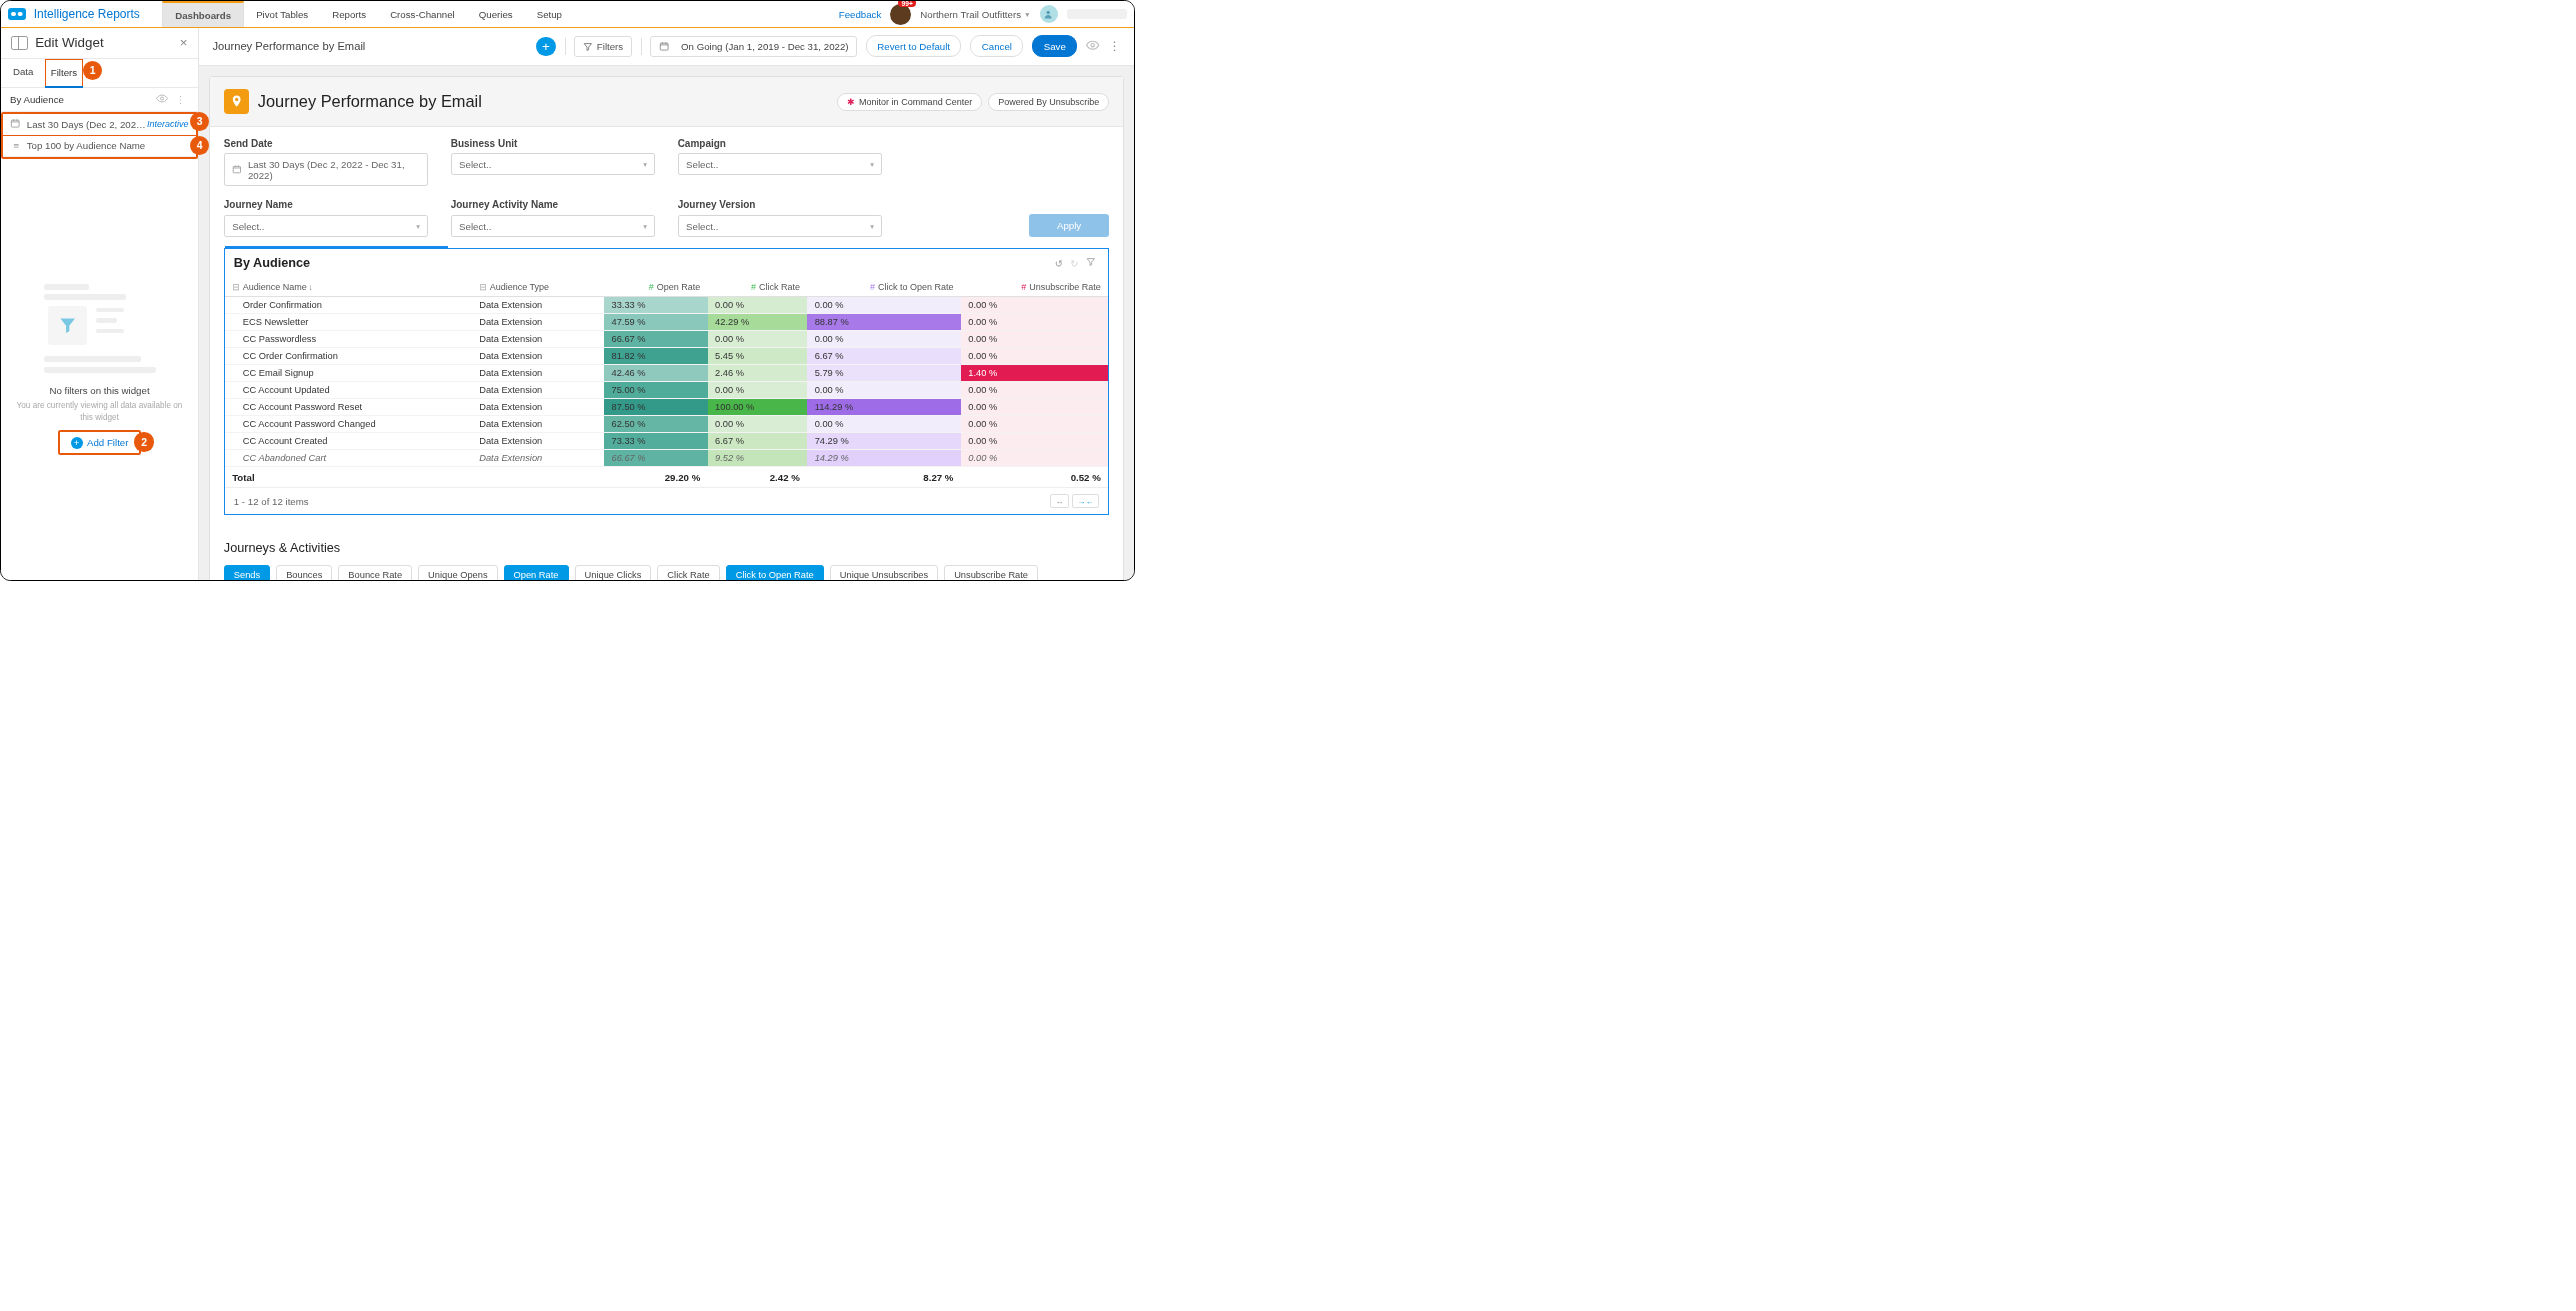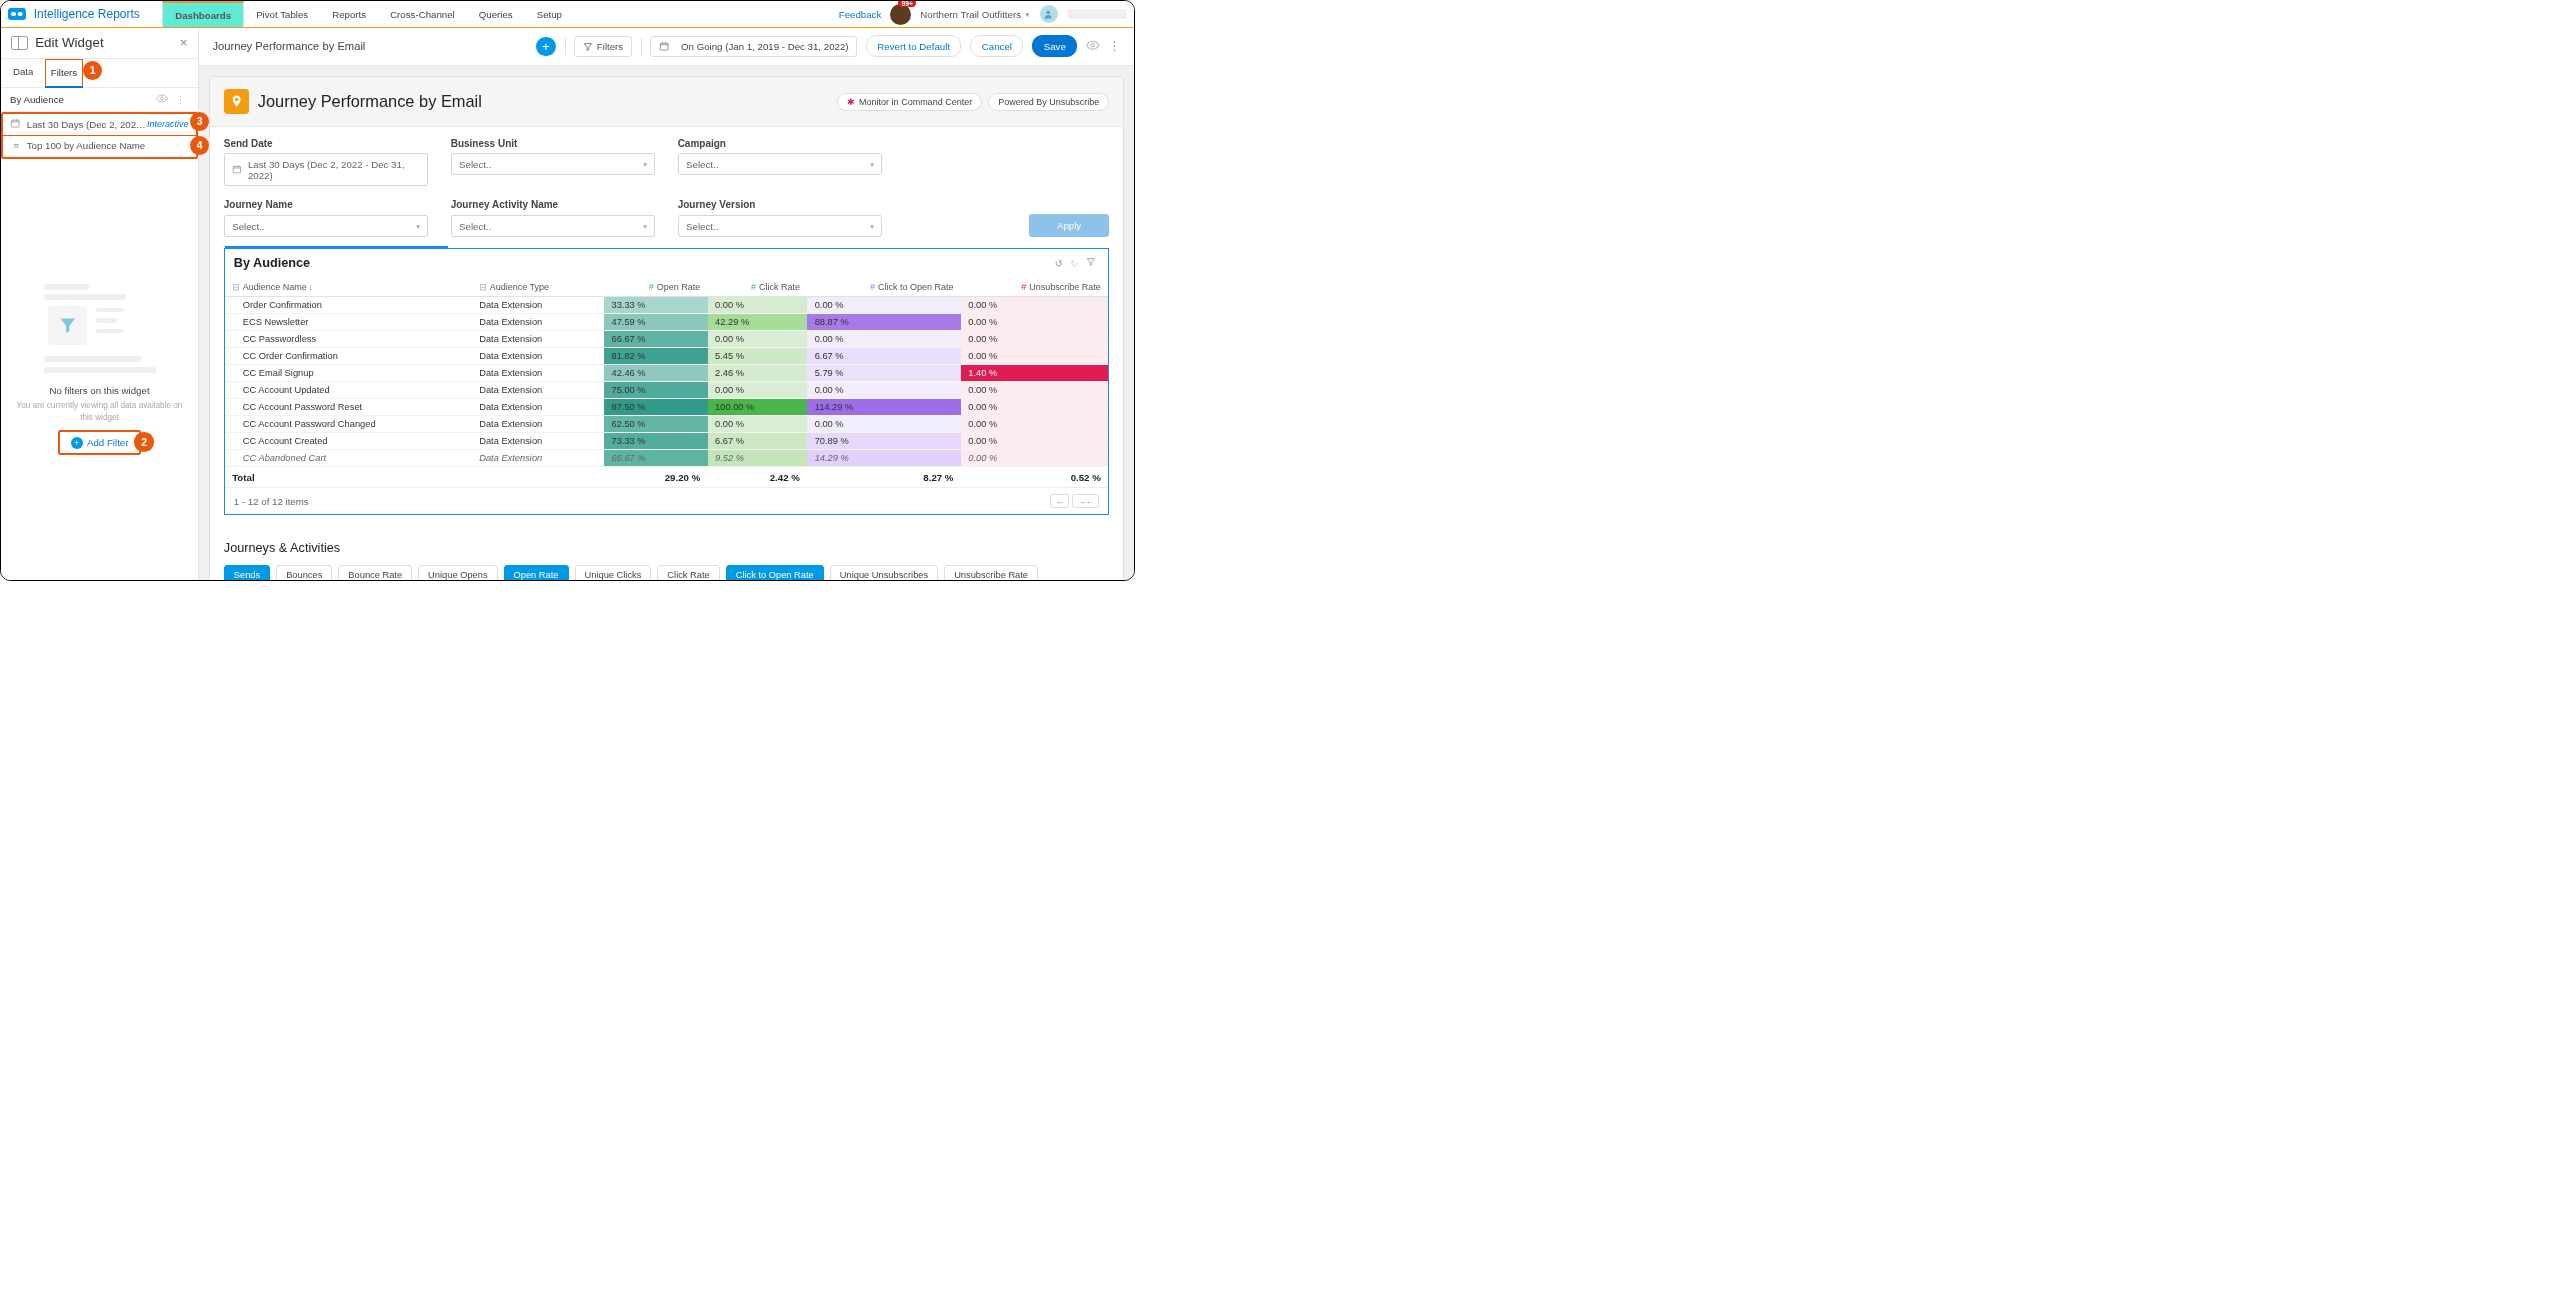--- a/index.html
+++ b/index.html
@@ -6,21 +6,21 @@
 body { background: #fff; color: #333; font-size: 9.7px; overflow: hidden; }
 .app { width: 1135px; height: 581px; border: 1.5px solid #000; border-radius: 10.4px; position: relative; background: #fff; overflow: hidden; }
 
 
 .topbar { display: flex; align-items: center; height: 27px; border-bottom: 1.5px solid #f39c12; background: #fff; padding: 0 7.4px; }
 .logo { width: 18px; height: 12px; background: #0099e5; border-radius: 3px; margin-right: 7.4px; position: relative; }
 .logo::before { content: ""; position: absolute; width: 4.5px; height: 4.5px; background: #fff; border-radius: 50%; top: 3.7px; left: 3px; box-shadow: 6.7px 0 #fff; }
 .app-title { color: #0176d3; font-size: 12px; font-weight: 400; margin-right: 22.3px; }
 .tab-nav { display: flex; height: 100%; }
 .tab-nav > div { padding: 0 12px; display: flex; align-items: center; color: #444; cursor: pointer; position: relative; }
-.tab-nav > .active { border-top: 2.2px solid #f39c12; background: #5eead4; color: #555; font-weight: 600; border-left: 0.7px solid #e0e0e0; border-right: 0.7px solid #e0e0e0; }
+.tab-nav > .active { border-top: 2.2px solid #f39c12; background: #e5e5e5; color: #555; font-weight: 600; border-left: 0.7px solid #e0e0e0; border-right: 0.7px solid #e0e0e0; }
 .top-right { margin-left: auto; display: flex; align-items: center; gap: 9px; }
 .feedback { color: #0176d3; }
 .einstein { width: 21px; height: 21px; background: #5c3b1e; border-radius: 50%; position: relative; }
 .einstein .badge { position: absolute; top: -4.5px; right: -4.5px; background: #e21b1b; color: #fff; font-size: 6.7px; padding: 0.7px 3px; border-radius: 6px; font-weight: 600; }
 .org-name { color: #555; display: flex; align-items: center; gap: 3px; }
 .avatar { width: 18px; height: 18px; background: #b0e0e6; border-radius: 50%; display: flex; align-items: center; justify-content: center; }
 .avatar svg { width: 10.4px; height: 10.4px; fill: #5a9fb8; }
 .ghost { width: 60px; height: 10.4px; background: #f0f0f0; border-radius: 2.2px; }
 
 
@@ -432,21 +432,21 @@
                     <td style="background:#66b6a6">62.50 %</td>
                     <td style="background:#d9edd4">0.00 %</td>
                     <td style="background:#f2edfb">0.00 %</td>
                     <td style="background:#fdecef">0.00 %</td>
                   </tr>
                   <tr>
                     <td class="l" style="padding-left:18px">CC Account Created</td>
                     <td class="l">Data Extension</td>
                     <td style="background:#52ad9c">73.33 %</td>
                     <td style="background:#cbe8c2">6.67 %</td>
-                    <td style="background:#e5d8fb">70.89 %</td>
+                    <td style="background:#e5d8fb">74.29 %</td>
                     <td style="background:#fdecef">0.00 %</td>
                   </tr>
                   <tr class="last">
                     <td class="l" style="padding-left:18px">CC Abandoned Cart</td>
                     <td class="l">Data Extension</td>
                     <td style="background:#5fb3a2">66.67 %</td>
                     <td style="background:#c4e5ba">9.52 %</td>
                     <td style="background:#e0d0fb">14.29 %</td>
                     <td style="background:#fdecef">0.00 %</td>
                   </tr>

